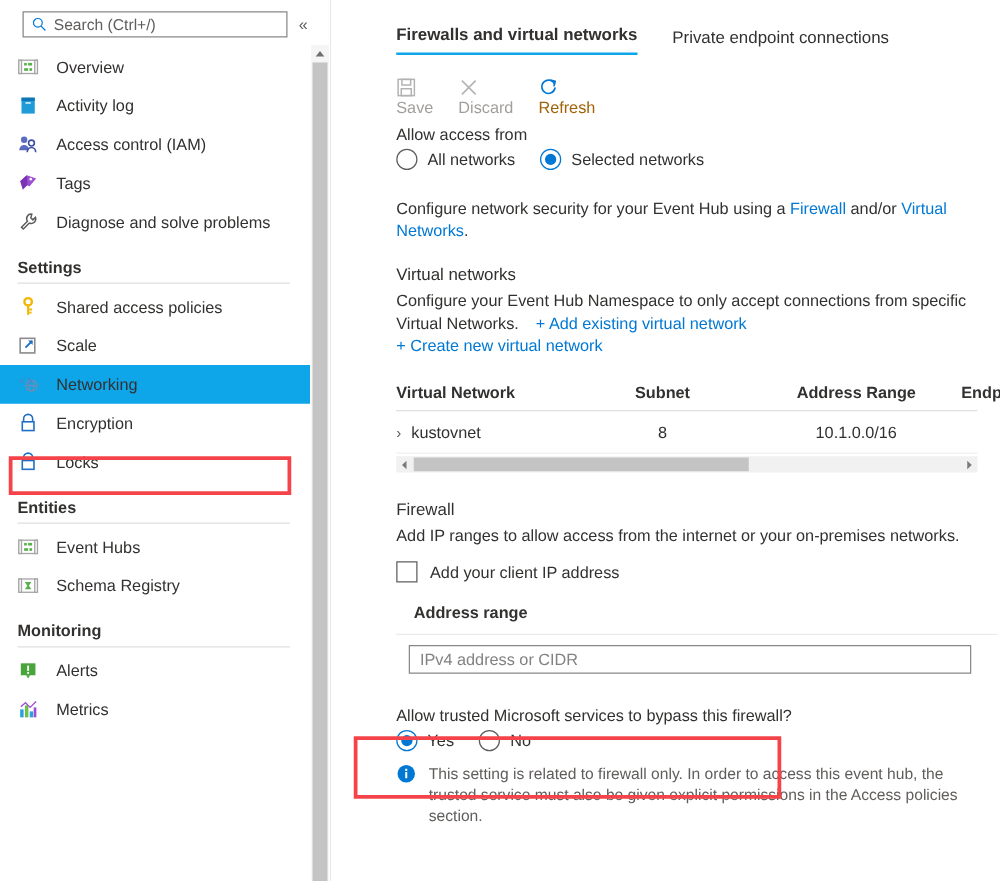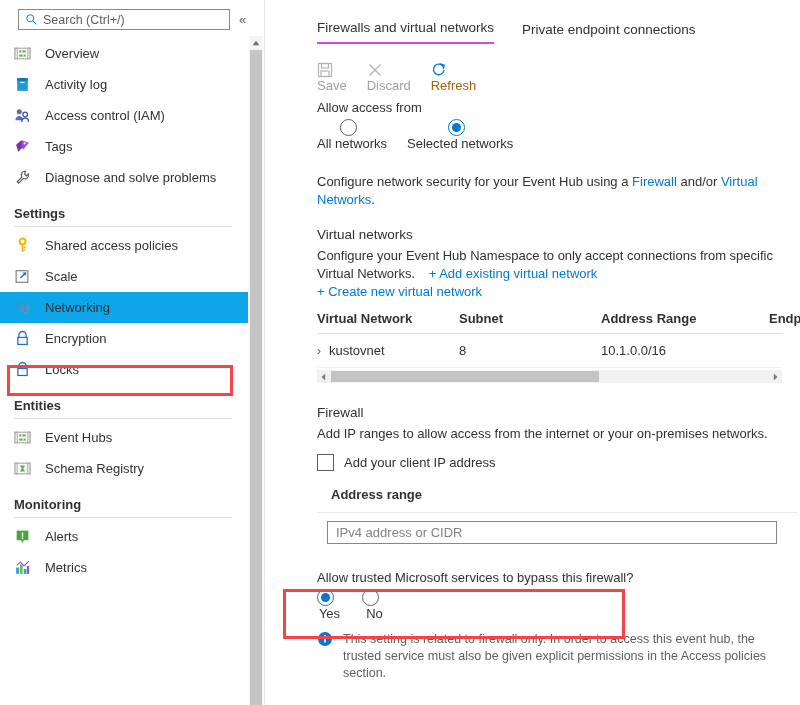--- a/index.html
+++ b/index.html
@@ -182,22 +182,22 @@
   }
   .tab {
     font-size: 13.5px;
     color: #323130;
     padding-bottom: 7px;
     margin-right: 28px;
     cursor: pointer;
     white-space: nowrap;
   }
   .tab.active {
-    font-weight: normal;
-    border-bottom: 2px solid #d946ef;
+    font-weight: bold;
+    border-bottom: 2px solid #0ea5e9;
   }
 
   .toolbar {
     position: absolute;
     top: 64px;
     left: 28px;
     display: flex;
     align-items: center;
     height: 26px;
   }
@@ -219,21 +219,21 @@
     top: 100px;
     left: 0;
     right: 0;
   }
   .blk { padding-left: 28px; padding-right: 2px; }
 
   .lbl { font-size: 13px; color: #323130; }
   .lnk { color: #0078d4; cursor: pointer; }
 
   .radio-row { display: flex; align-items: center; margin-top: 4px; }
-  .radio-opt { display: flex; align-items: center; margin-right: 20px; cursor: pointer; flex-direction: column; }
+  .radio-opt { display: flex; align-items: center; margin-right: 20px; cursor: pointer; }
   .radio {
     width: 17px; height: 17px; border-radius: 50%;
     border: 1px solid #605e5c; box-sizing: border-box;
     margin-right: 8px; flex: 0 0 17px;
     background: #ffffff;
     position: relative;
   }
   .radio.checked { border-color: #0078d4; border-width: 1px; }
   .radio.checked::after {
     content: "";
@@ -243,21 +243,21 @@
     margin-left: -4.5px; margin-top: -4.5px;
     border-radius: 50%;
     background: #0078d4;
   }
   .radio-label { font-size: 13px; color: #323130; }
 
   .para { font-size: 13px; line-height: 18px; color: #323130; }
   .sec-title { font-size: 13.5px; color: #323130; }
 
   
-  .vn-table { margin-top: 10px; margin-left: 28px; margin-right: 18px; }
+  .vn-table { margin-top: 20px; margin-left: 28px; margin-right: 18px; text-align: center; }
   .vn-head {
     display: flex;
     font-size: 13px;
     font-weight: bold;
     color: #323130;
     padding-bottom: 7px;
     border-bottom: 1px solid #e1dfdd;
   }
   .vn-row {
     display: flex;

